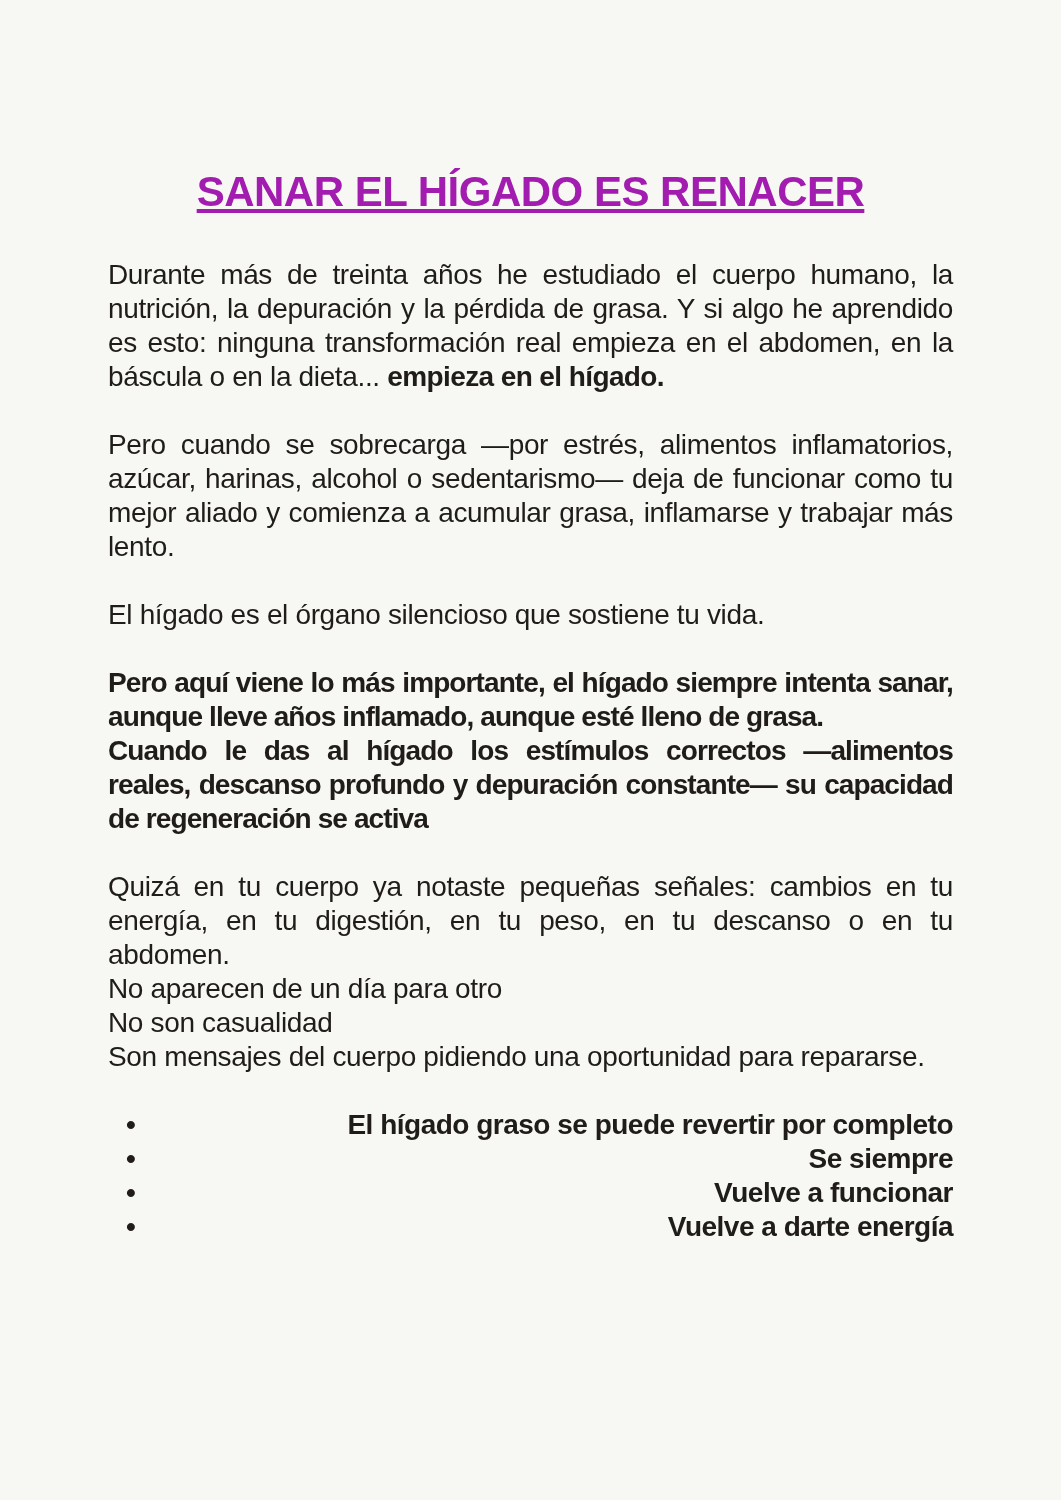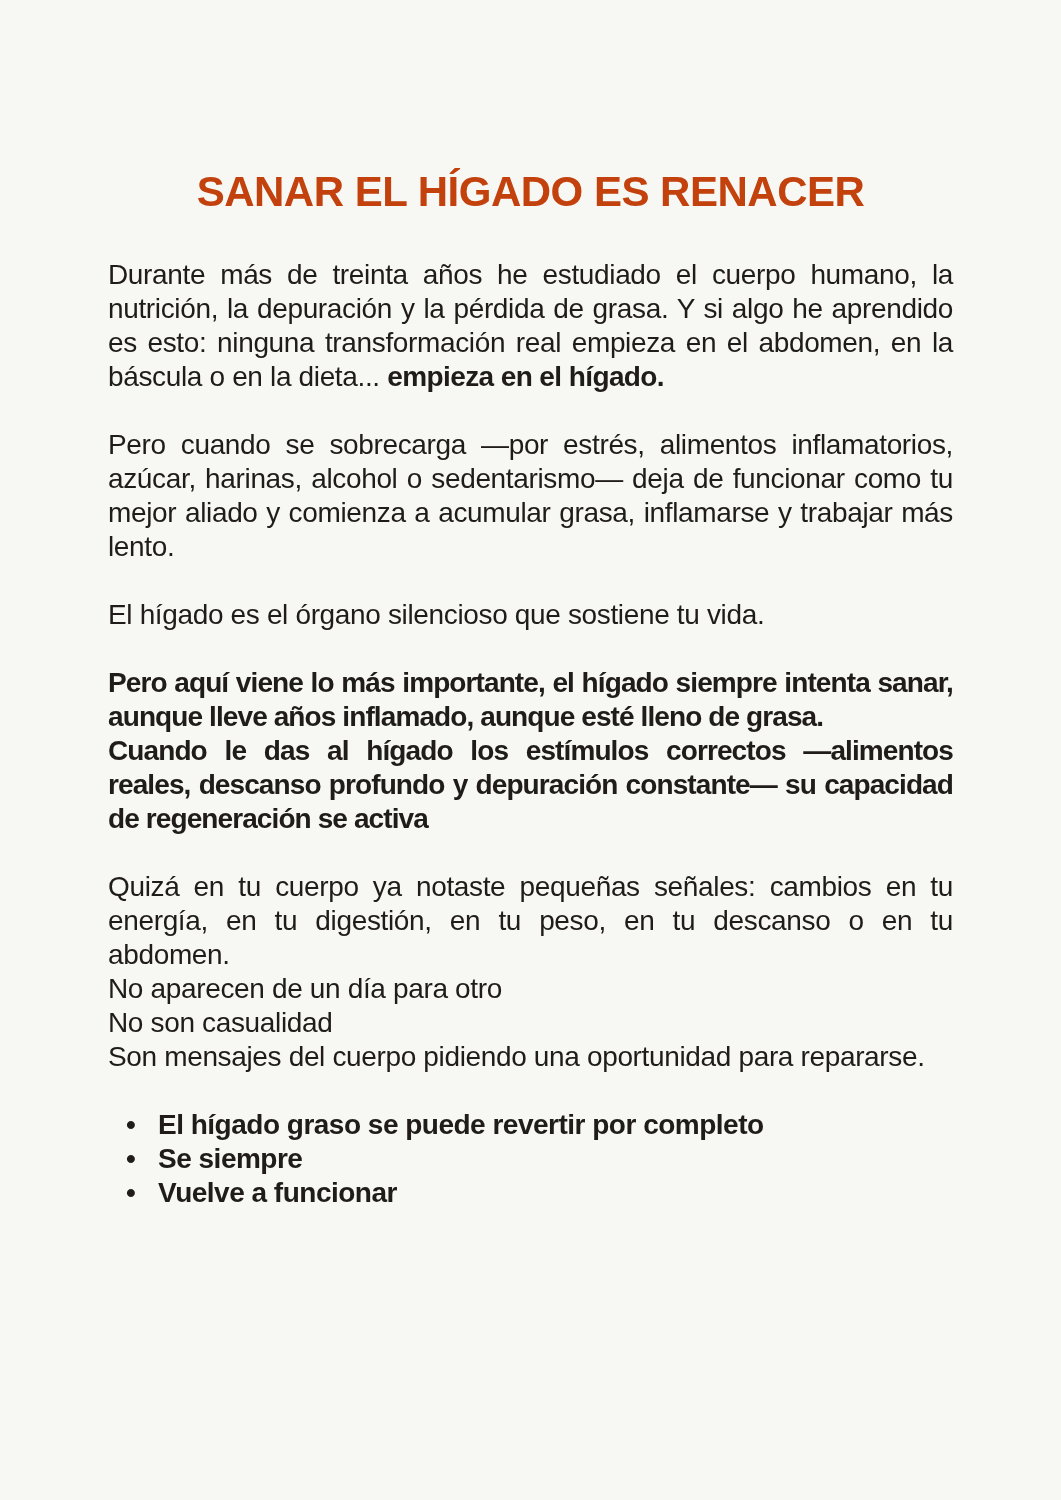--- a/index.html
+++ b/index.html
@@ -45,49 +45,51 @@
     letter-spacing: -0.6px;
   }
   ul.bullets {
     margin: 0 108px 0 108px;
     padding: 0;
     list-style: none;
     font-weight: 700;
     font-size: 28px;
     line-height: 34px;
     letter-spacing: -0.5px;
+    text-align: right;
   }
   ul.bullets li {
     position: relative;
     padding-left: 50px;
   }
   ul.bullets li::before {
     content: "\2022";
     position: absolute;
     left: 18px;
     top: 0;
   }
 </style>
 </head>
 <body style="background: rgb(247, 247, 244); color: rgb(31, 28, 25);">
 
 <div class="page">
-  <h1 class="doc-title" style="color: #c2410c;">SANAR EL HÍGADO ES RENACER</h1>
+  <h1 class="doc-title" style="color: #a21caf; text-decoration: underline;">SANAR EL HÍGADO ES RENACER</h1>
 
   <main>
       <p class="para"><span>Durante más de treinta años he estudiado el cuerpo humano, la nutrición, la depuración y la pérdida de grasa. Y si algo he aprendido es esto: ninguna transformación real empieza en el abdomen, en la báscula o en la dieta... </span><span class="b">empieza en el hígado.</span></p>
       <p class="para"><span>Pero cuando se sobrecarga —por estrés, alimentos inflamatorios, azúcar, harinas, alcohol o sedentarismo— deja de funcionar como tu mejor aliado y comienza a acumular grasa, inflamarse y trabajar más lento.</span></p>
       <p class="para"><span>El hígado es el órgano silencioso que sostiene tu vida.</span></p>
       <p class="para bold"><span>Pero aquí viene lo más importante, el hígado siempre intenta sanar, aunque lleve años inflamado, aunque esté lleno de grasa.
 Cuando le das al hígado los estímulos correctos —alimentos reales, descanso profundo y depuración constante— su capacidad de regeneración se activa</span></p>
       <p class="para"><span>Quizá en tu cuerpo ya notaste pequeñas señales: cambios en tu energía, en tu digestión, en tu peso, en tu descanso o en tu abdomen.
 No aparecen de un día para otro
 No son casualidad
 Son mensajes del cuerpo pidiendo una oportunidad para repararse.</span></p>
     </main>
 
   <ul class="bullets">
       <li>El hígado graso se puede revertir por completo</li>
       <li>Se siempre</li>
       <li>Vuelve a funcionar</li>
+      <li>Vuelve a darte energía</li>
     </ul>
 
 </div>
 
 </body></html>

